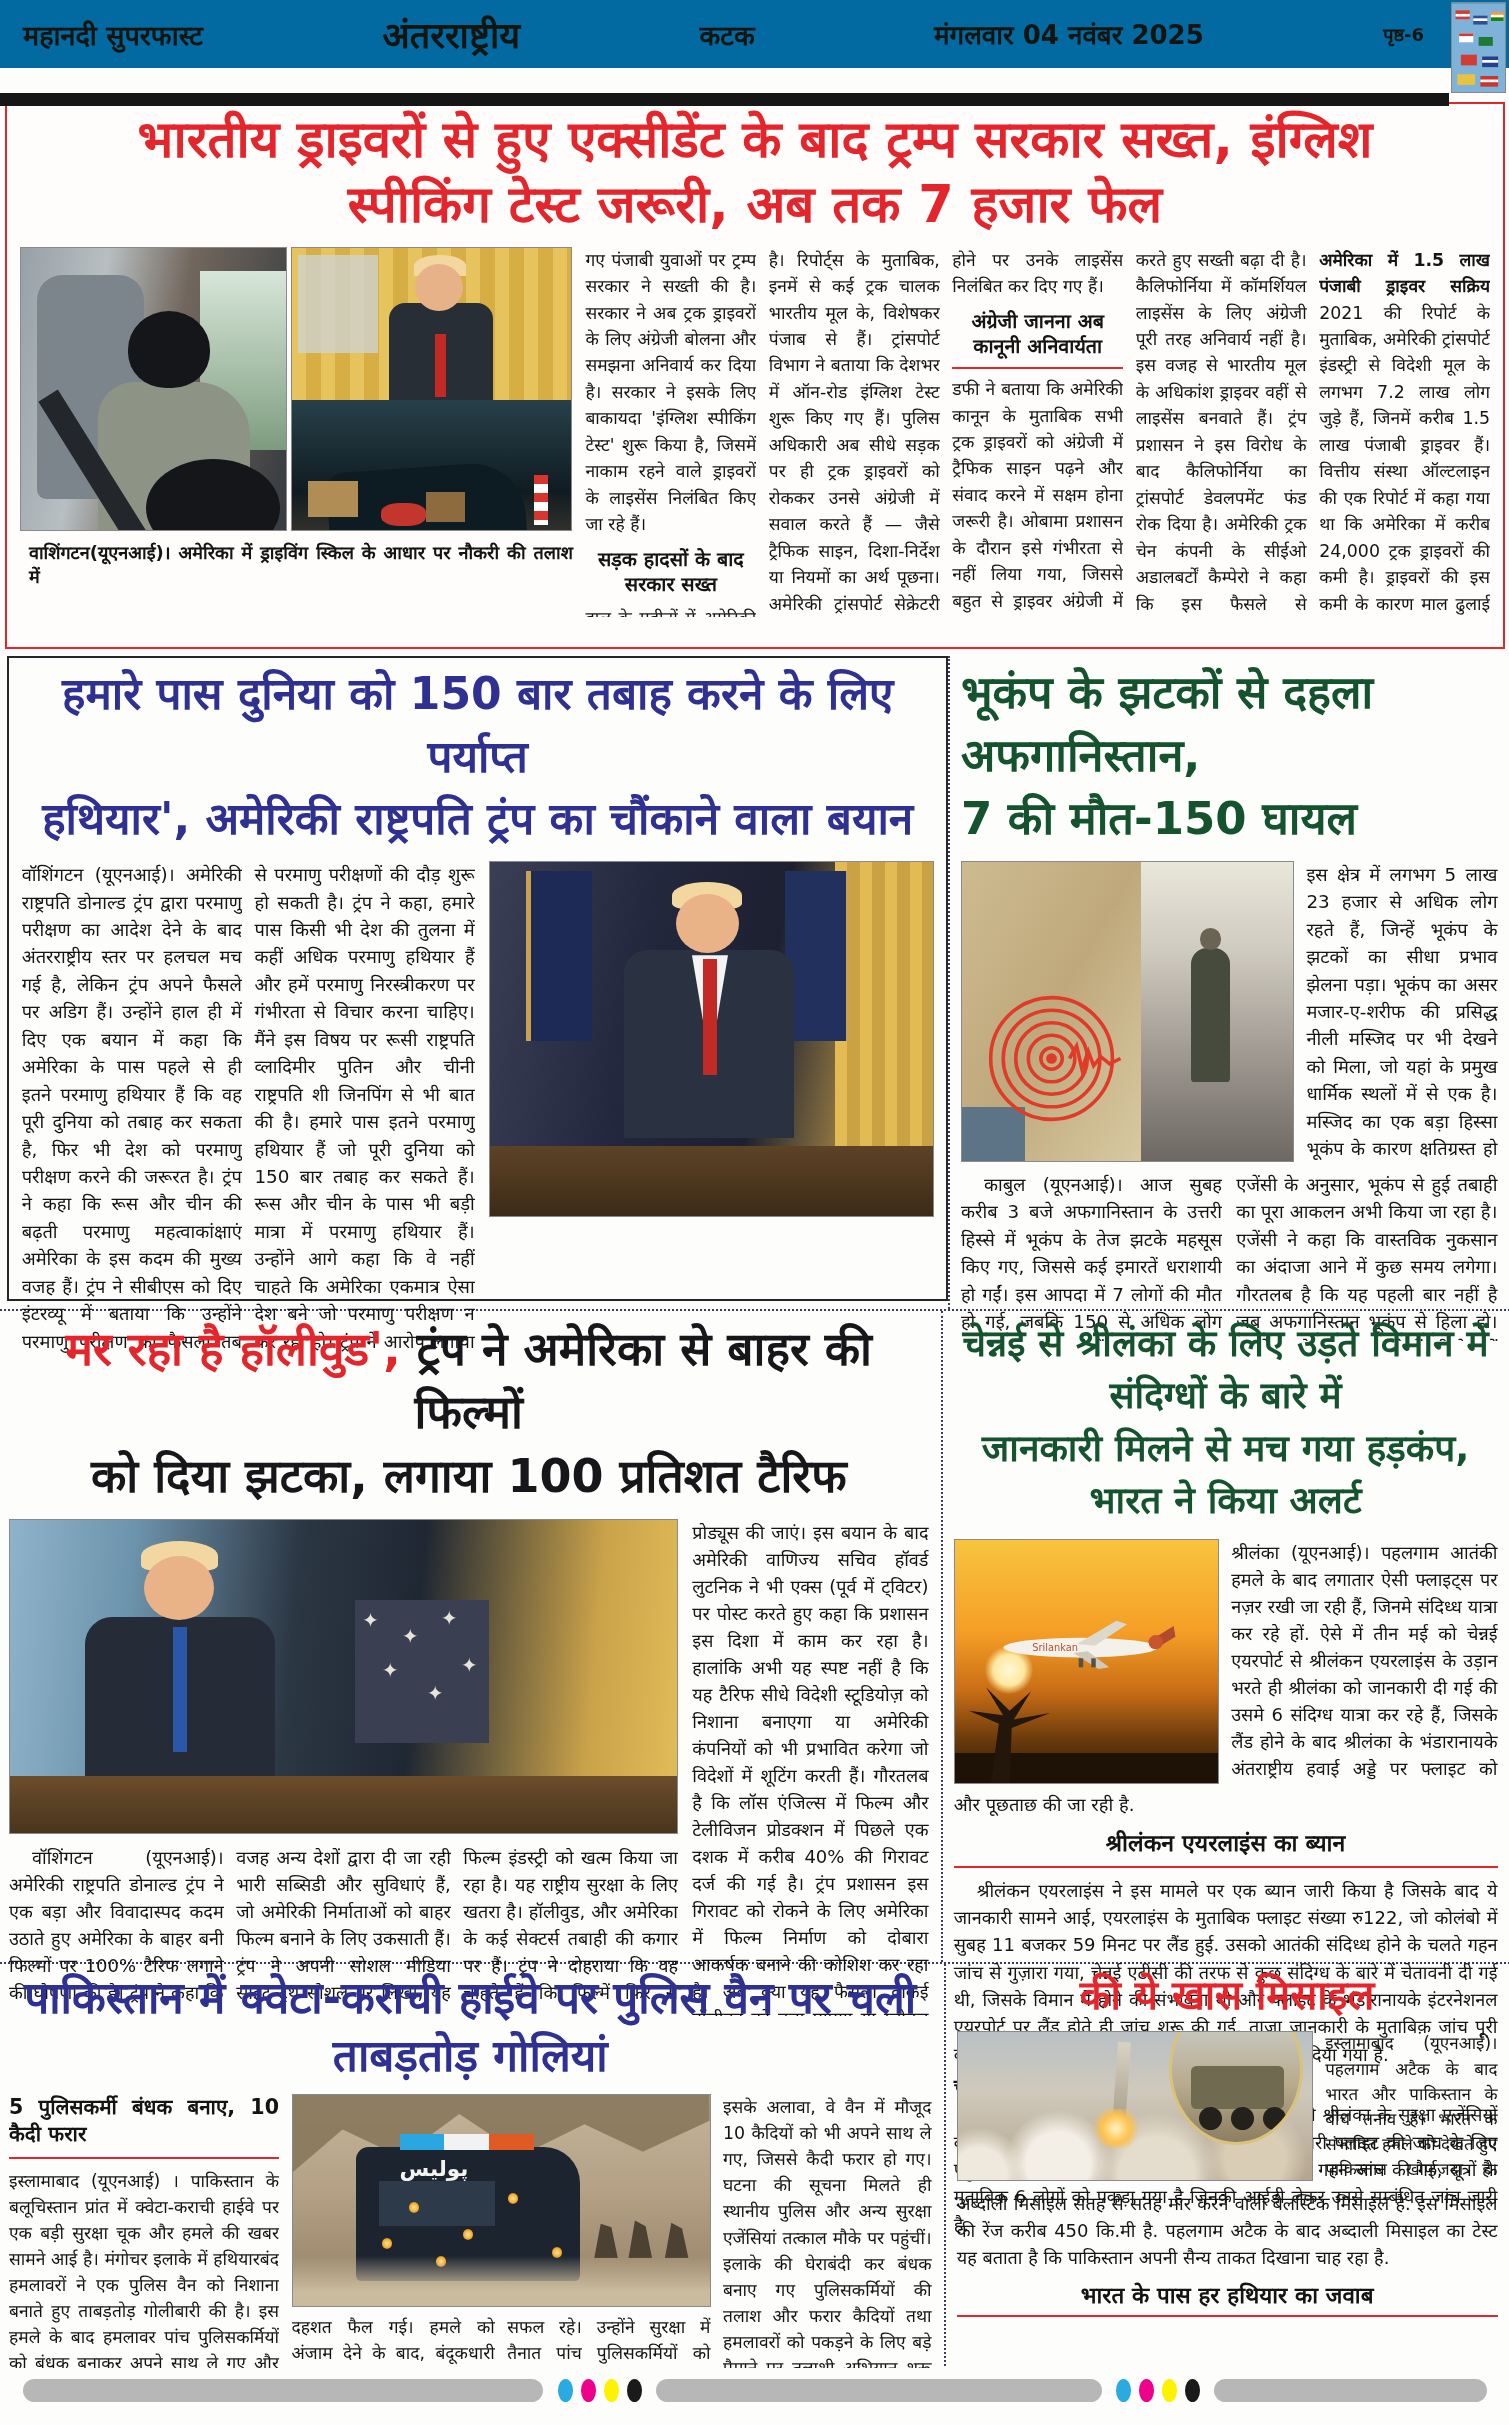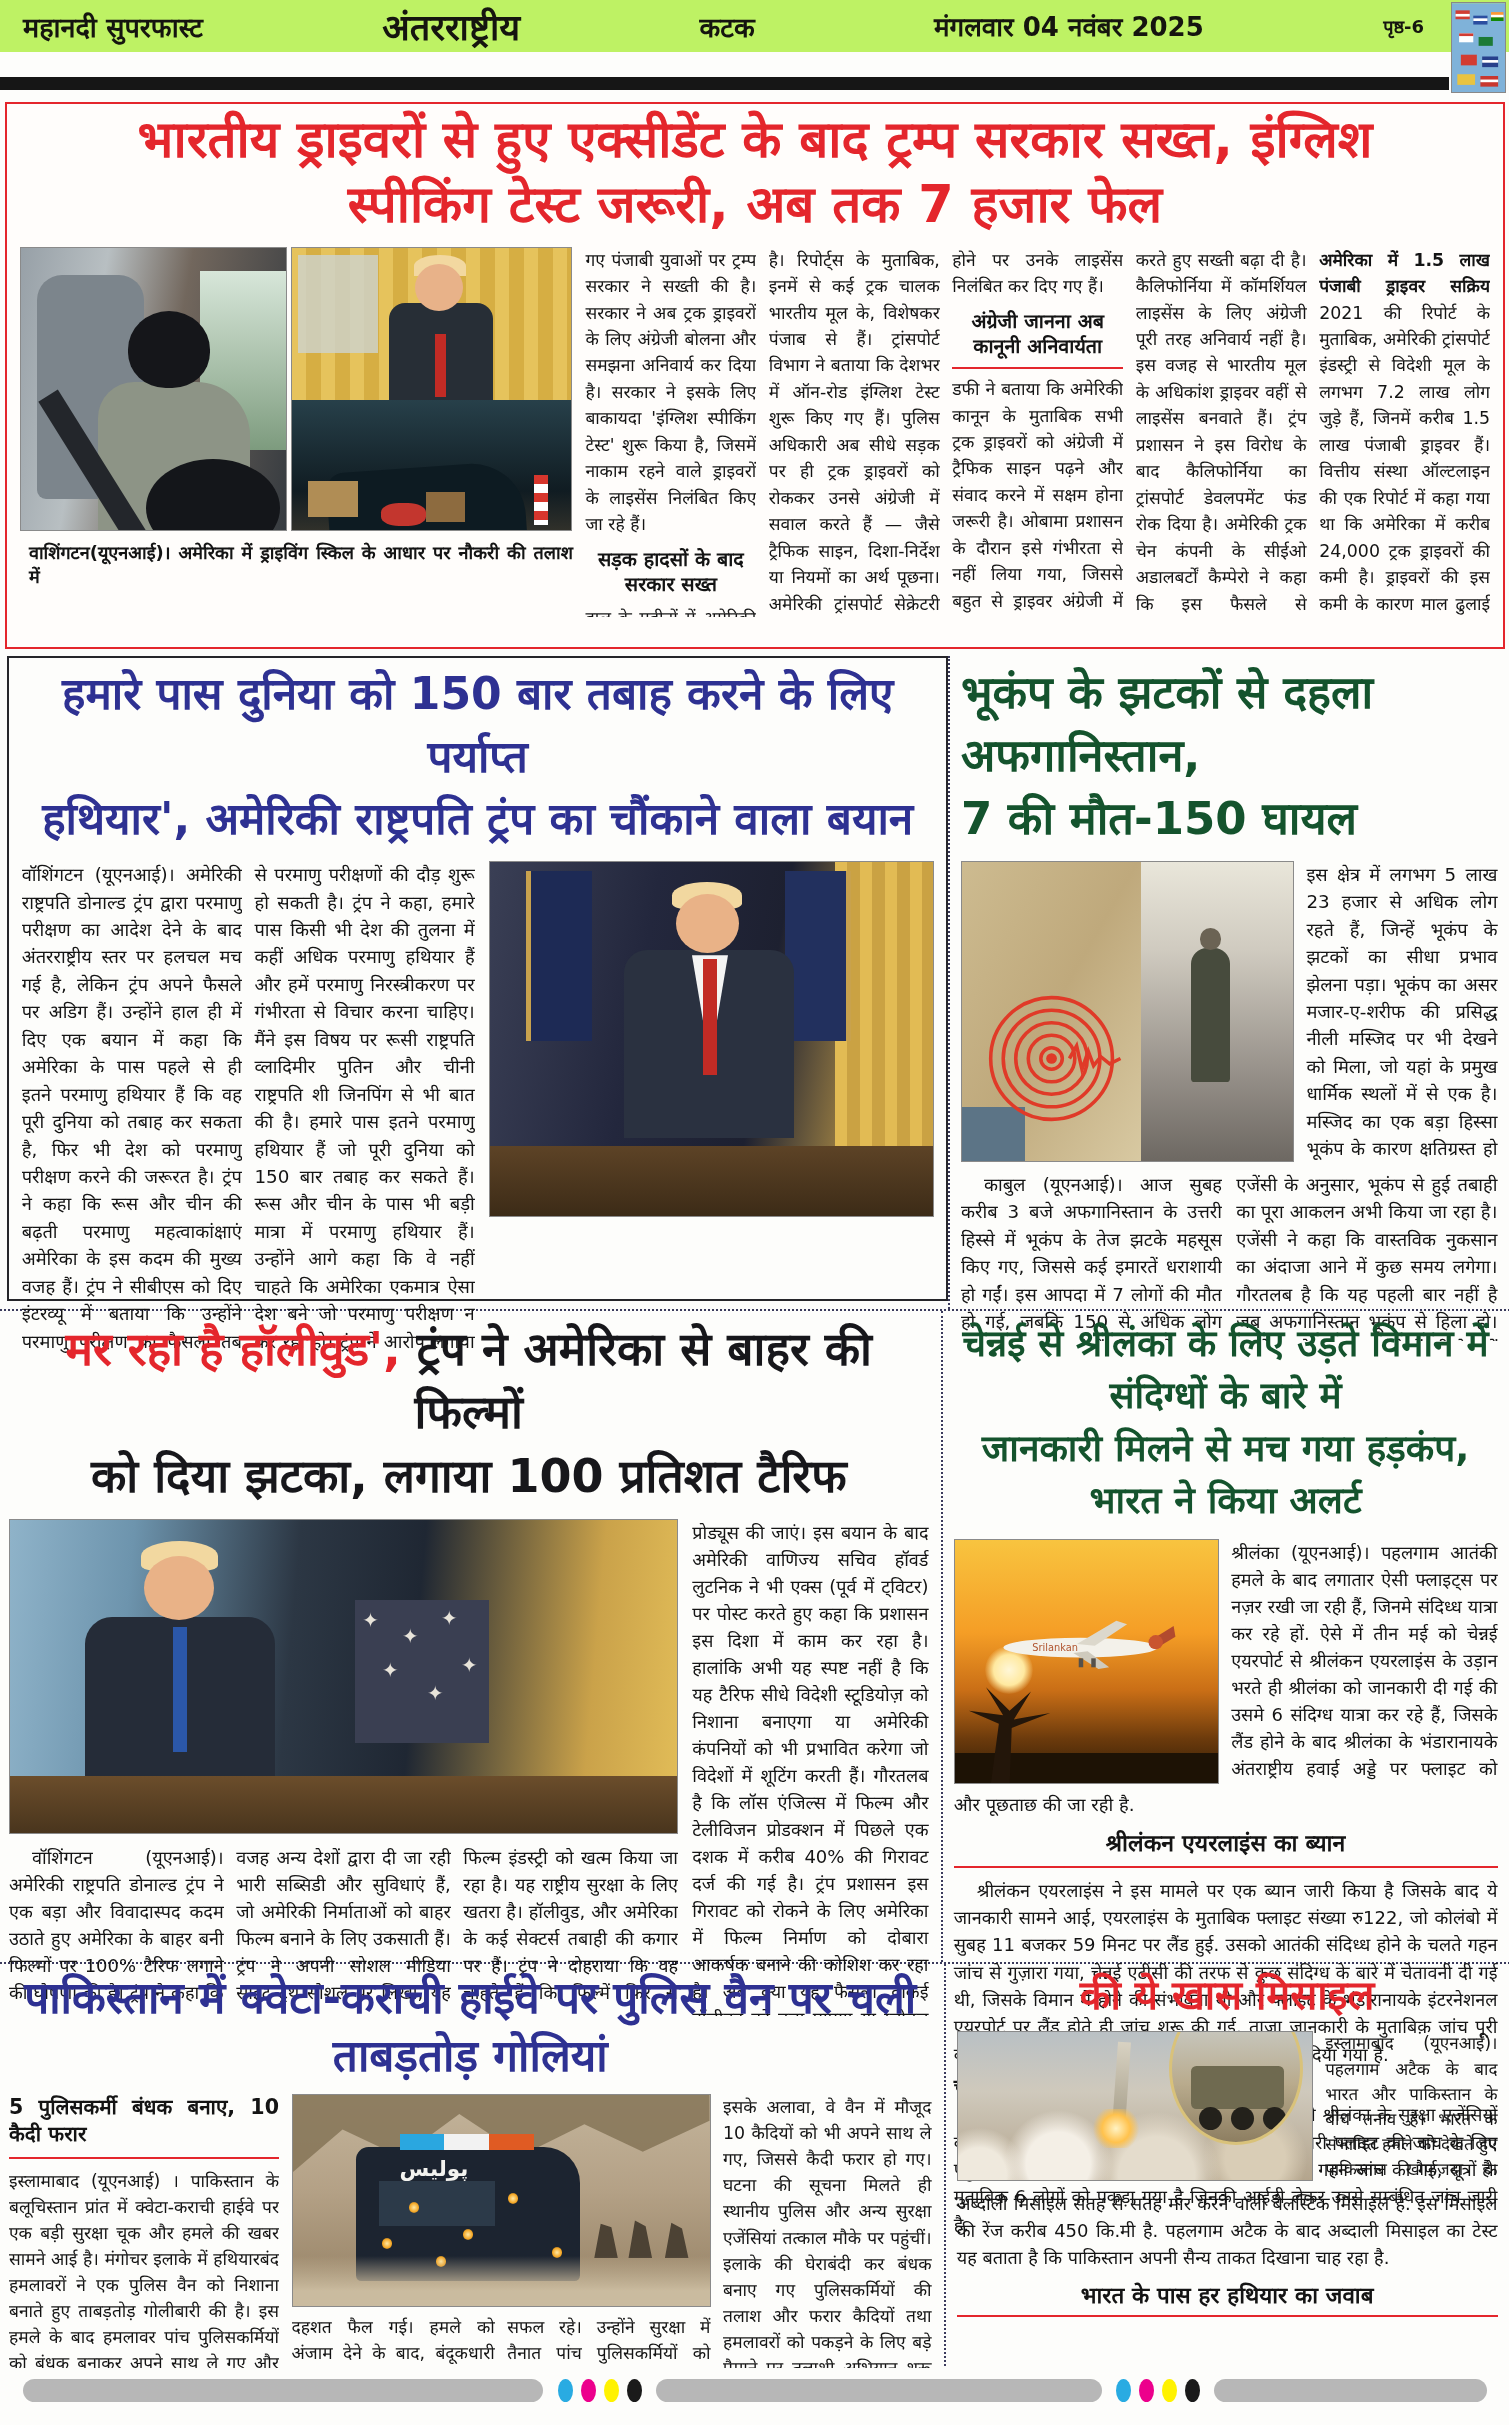--- a/index.html
+++ b/index.html
@@ -2,21 +2,21 @@
 <html style="font-size:14.3px"><head>
 <meta charset="utf-8">
 <style>
   * { margin:0; padding:0; box-sizing:border-box; }
   html,body { background:#e9e9e9; }
   body { font-family:"DejaVu Sans", sans-serif; }
   .page { position:relative; width:1510px; height:2426px; background:#fdfdfb; margin:0 auto; overflow:hidden; color:#141414; }
 
   
   .masthead { position:relative; height:97px; }
-  .mast-yellow { display:flex; align-items:center; justify-content:space-between; height:52px; background:#bef264; padding:0 86px 0 23px; }
+  .mast-yellow { display:flex; align-items:center; justify-content:space-between; height:68px; background:#0369a1; padding:0 86px 0 23px; }
   .mast-item { font-weight:bold; color:#15150f; white-space:nowrap; }
   .paper-name { font-size:27px; }
   .section-name { font-size:36px; }
   .city-name { font-size:27px; }
   .date-line { font-size:26px; }
   .page-label { font-size:18px; }
   .mast-rule { height:13.4px; background:#161616; width:calc(100% - 61px); margin-top:25px; }
   .flags { position:absolute; top:1.8px; right:3.6px; width:55px; height:91px; border:0.9px solid #888; overflow:hidden; }
 
   

